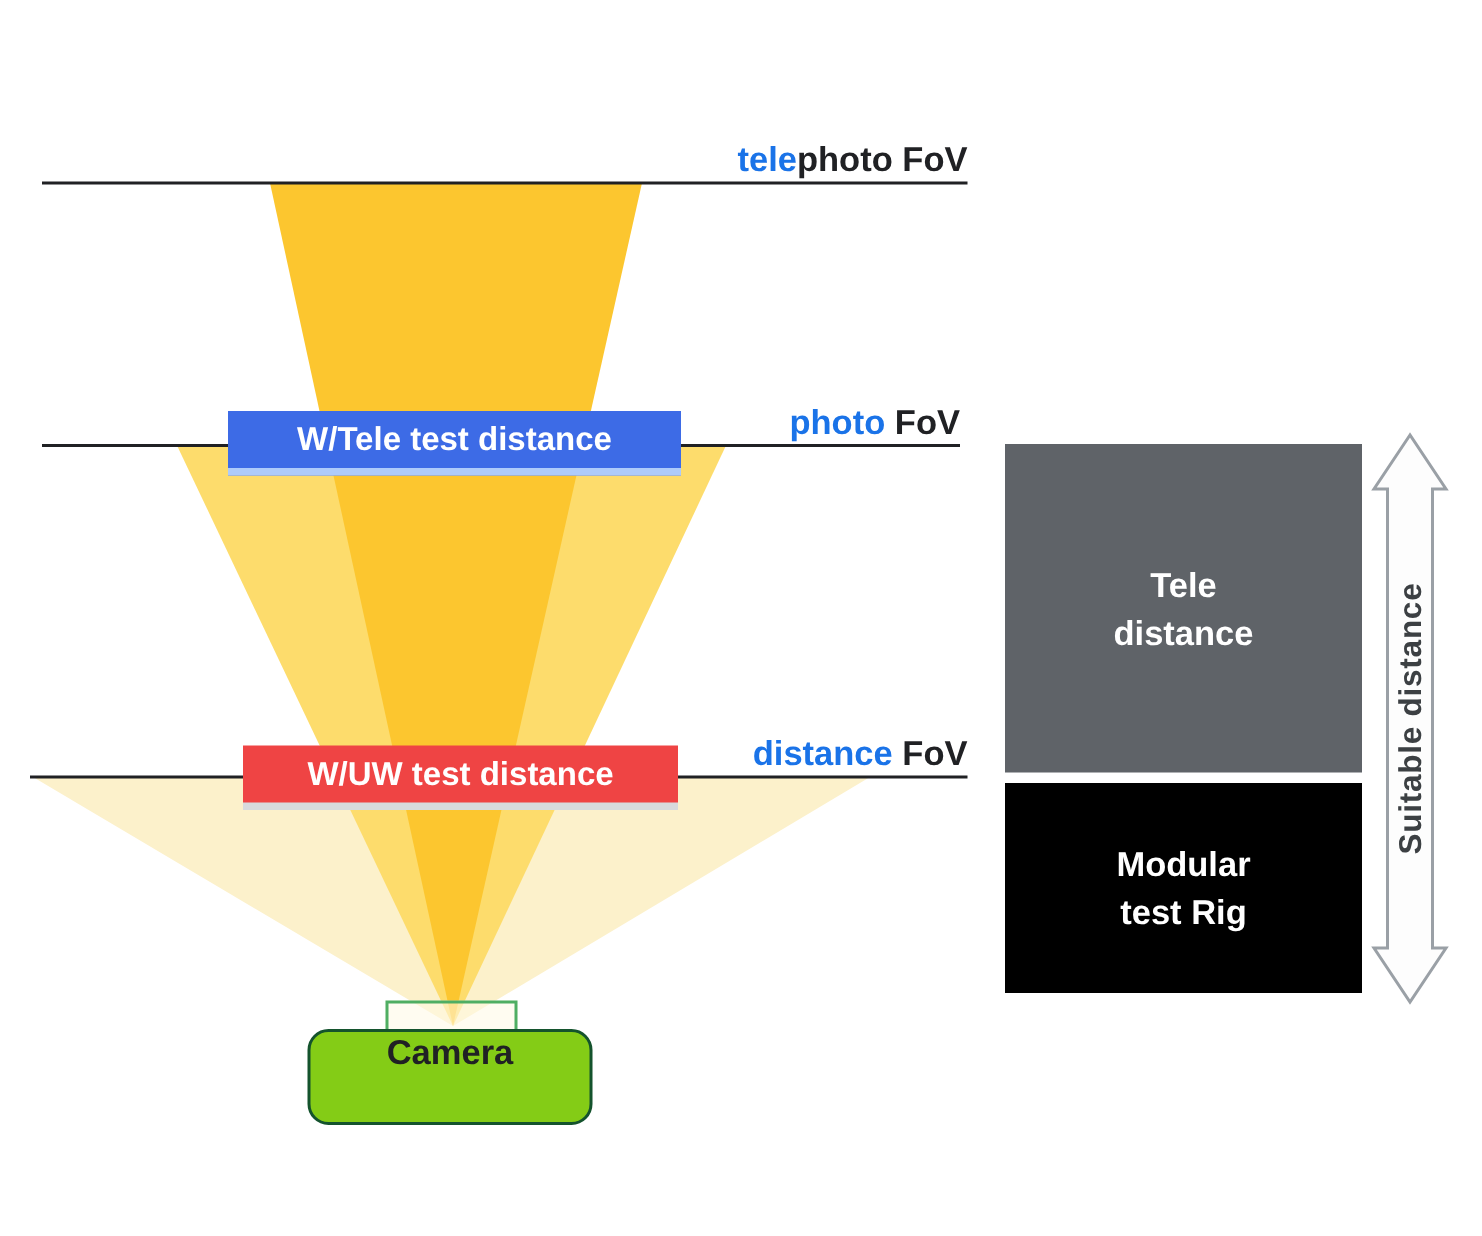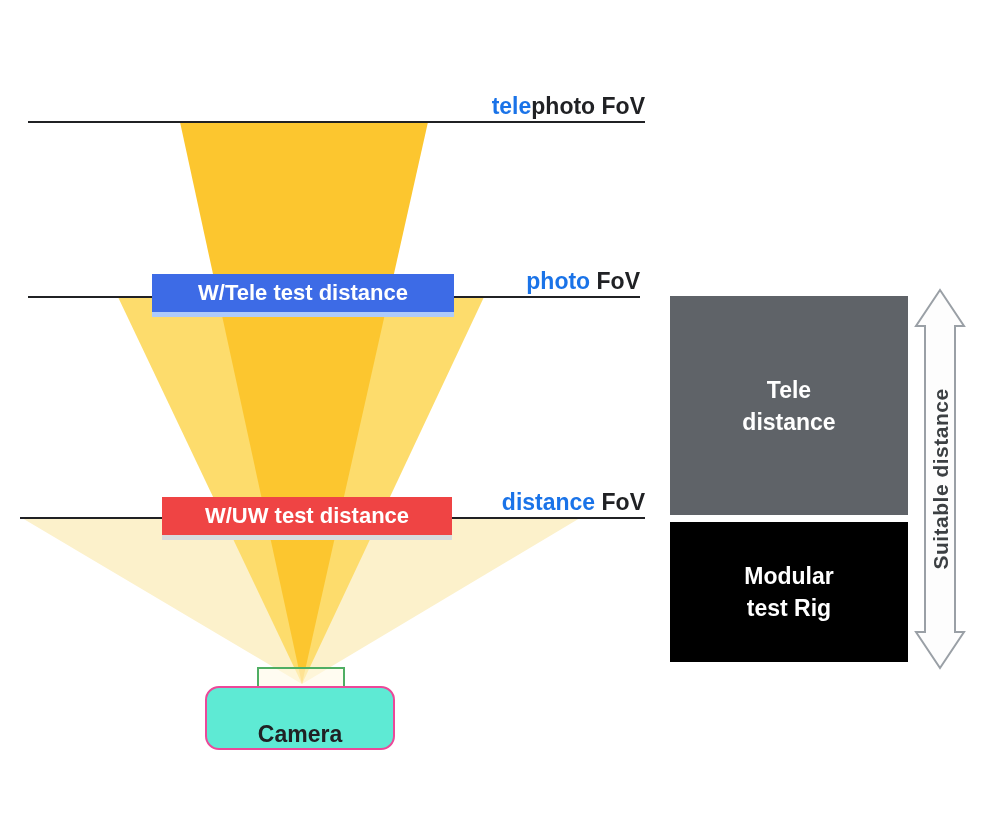--- a/index.html
+++ b/index.html
@@ -35,22 +35,22 @@
   .rotated-label {
     position:absolute; left:761px; top:464px; width:360px; height:30px; z-index:2;
     display:flex; align-items:center; justify-content:center;
     transform:rotate(-90deg);
     font-size:21px; font-weight:bold; color:#3c4043; letter-spacing:0.5px;
     white-space:nowrap;
   }
 
   .camera {
     position:absolute; left:205px; top:686px; width:186px; height:60px; z-index:2;
-    background:#5eead4; border:2px solid #ec4899; border-radius:14px;
-    display:flex; align-items:flex-end; justify-content:center;
+    background:#84cc16; border:2px solid #14532d; border-radius:14px;
+    display:flex; align-items:flex-start; justify-content:center;
     font-size:23px; font-weight:bold; color:#202124;
   }
   .lens {
     position:absolute; left:257px; top:667px; width:84px; height:17px; z-index:1;
     background:rgba(255,250,230,0.55); border:2px solid #4fae63;
   }
 </style>
 </head>
 <body>
 

